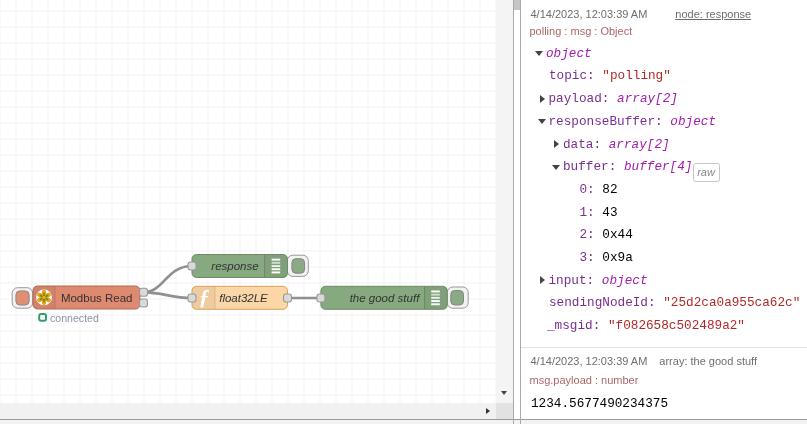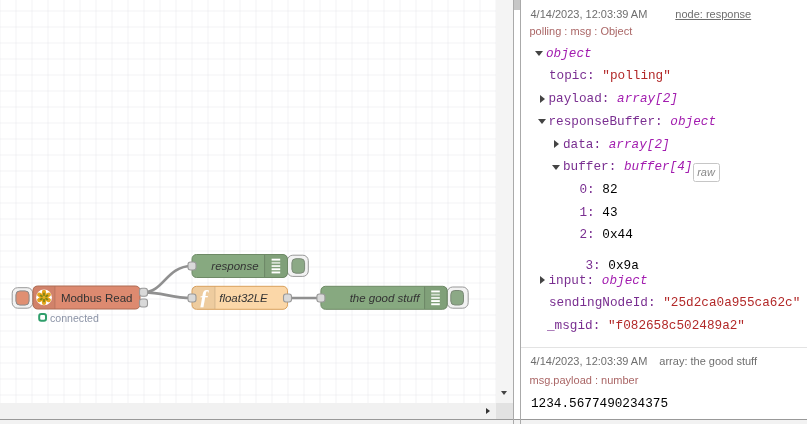--- a/index.html
+++ b/index.html
@@ -139,21 +139,21 @@
     <div class="drow mono" style="left:25px;top:45.7px;"><i class="tri-d" style="left:-11px;top:5.5px;"></i><span class="ti">object</span></div>
     <div class="drow mono" style="left:28px;top:68.4px;"><span class="k">topic:</span> <span class="s">"polling"</span></div>
     <div class="drow mono" style="left:27.5px;top:91.1px;"><i class="tri-r" style="left:-9px;top:3.5px;"></i><span class="k">payload:</span> <span class="ti">array[2]</span></div>
     <div class="drow mono" style="left:27.5px;top:113.8px;"><i class="tri-d" style="left:-11px;top:5.5px;"></i><span class="k">responseBuffer:</span> <span class="ti">object</span></div>
     <div class="drow mono" style="left:42px;top:136.5px;"><i class="tri-r" style="left:-9px;top:3.5px;"></i><span class="k">data:</span> <span class="ti">array[2]</span></div>
     <div class="drow mono" style="left:42px;top:159.2px;"><i class="tri-d" style="left:-11px;top:5.5px;"></i><span class="k">buffer:</span> <span class="ti">buffer[4]</span></div>
     <div class="drow" id="rawbtn">raw</div>
     <div class="drow mono" style="left:58.5px;top:181.9px;"><span class="k">0:</span> <span class="n">82</span></div>
     <div class="drow mono" style="left:58.5px;top:204.6px;"><span class="k">1:</span> <span class="n">43</span></div>
     <div class="drow mono" style="left:58.5px;top:227.3px;"><span class="k">2:</span> <span class="n">0x44</span></div>
-    <div class="drow mono" style="left:58.5px;top:258px;margin-left:6px;"><span class="k">3:</span> <span class="n">0x9a</span></div>
+    <div class="drow mono" style="left:58.5px;top:250px;"><span class="k">3:</span> <span class="n">0x9a</span></div>
     <div class="drow mono" style="left:27.5px;top:272.7px;"><i class="tri-r" style="left:-9px;top:3.5px;"></i><span class="k">input:</span> <span class="ti">object</span></div>
     <div class="drow mono" style="left:28px;top:295.4px;"><span class="k">sendingNodeId:</span> <span class="s">"25d2ca0a955ca62c"</span></div>
     <div class="drow mono" style="left:26px;top:318.1px;"><span class="k">_msgid:</span> <span class="s">"f082658c502489a2"</span></div>
 
     <div class="abs" id="sep2"></div>
 
     <div class="drow meta" style="left:9.5px;top:353px;">4/14/2023, 12:03:39 AM<span style="margin-left:12px;">array: the good stuff</span></div>
     <div class="drow topicline" style="left:8.5px;top:371.5px;">msg.payload : number</div>
     <div class="drow mono" style="left:10px;top:396.4px;"><span class="n">1234.5677490234375</span></div>
   </div>

